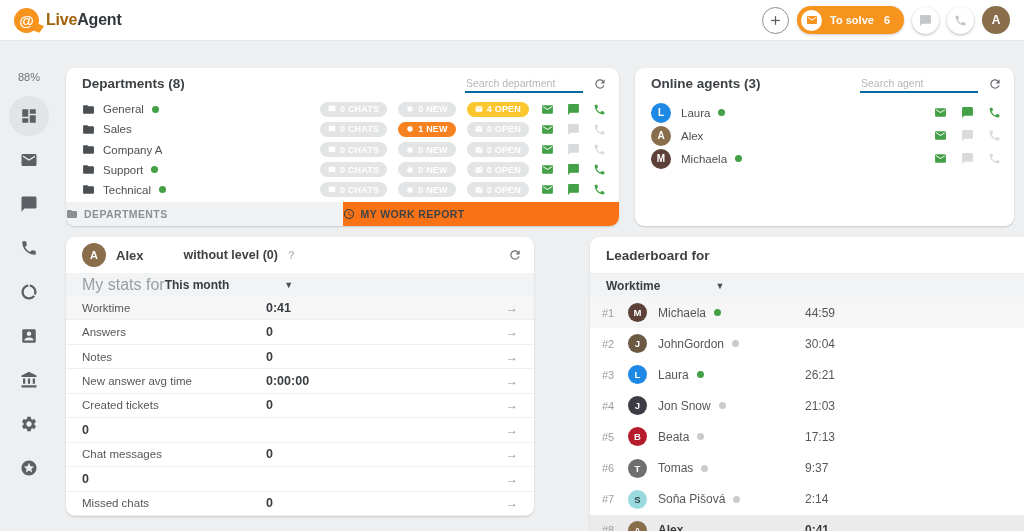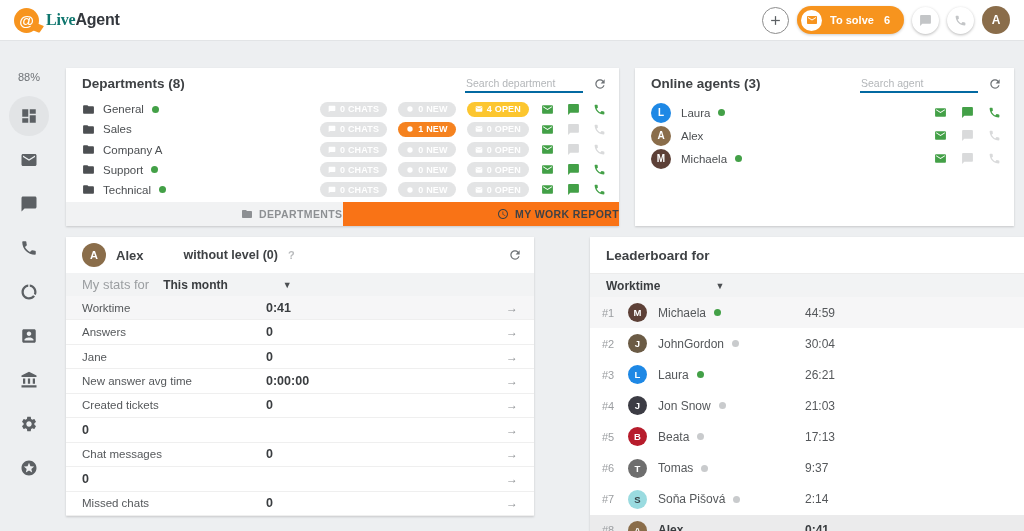--- a/index.html
+++ b/index.html
@@ -7,42 +7,42 @@
   body { font-family:"Liberation Sans","DejaVu Sans",sans-serif; background:#edeff1; position:relative; color:#4c4f52; }
 
   svg.ic { display:block; }
 
   
   .topbar { position:absolute; top:0; left:0; width:1024px; height:41px; background:#fff; border-bottom:1px solid #e2e4e6; display:flex; align-items:center; padding:0 14px; }
   .logo { display:flex; align-items:center; gap:7px; }
   .logo-bubble { position:relative; width:25px; height:25px; border-radius:50%; background:#f7941e; color:#fff; font-weight:bold; font-size:15px; display:flex; align-items:center; justify-content:center; }
   .logo-bubble::after { content:""; position:absolute; right:-3px; bottom:1px; width:8px; height:8px; background:#f7941e; transform:rotate(20deg) skew(-15deg); border-radius:1px; }
   .logo-text { font-size:16px; font-weight:bold; letter-spacing:-0.2px; }
-  .logo-live { color:#0f766e;font-family:Liberation Serif, serif; }
+  .logo-live { color:#a16207; }
   .logo-agent { color:#33373d; }
   .topbar-right { margin-left:auto; display:flex; align-items:center; gap:8px; }
   .circle-btn { width:27px; height:27px; border-radius:50%; background:#fff; display:flex; align-items:center; justify-content:center; }
   .plus-btn { border:1px solid #8d8d8d; }
   .shadow-btn { box-shadow:0 1px 3px rgba(0,0,0,0.28); }
   .tosolve { height:28px; border-radius:14px; background:#f7941e; display:flex; align-items:center; gap:8px; padding:0 14px 0 4px; box-shadow:0 1px 3px rgba(0,0,0,0.2); cursor:pointer; }
   .tosolve-mailwrap { width:21px; height:21px; border-radius:50%; background:#fff; display:flex; align-items:center; justify-content:center; }
   .tosolve-label { color:#fff; font-size:11px; font-weight:bold; }
   .tosolve-count { color:#fff; font-size:11px; font-weight:bold; margin-left:2px; }
   .avatar-top { width:28px; height:28px; border-radius:50%; background:#8a6d4a; color:#fff; font-size:12px; font-weight:bold; display:flex; align-items:center; justify-content:center; }
 
   
   .sidebar { position:absolute; top:41px; left:0; width:58px; bottom:0; display:flex; flex-direction:column; align-items:center; }
   .sidebar-pct { margin-top:30px; font-size:11px; color:#6f7377; }
   .nav-item { width:40px; height:40px; margin-top:4px; border-radius:50%; display:flex; align-items:center; justify-content:center; cursor:pointer; }
   .nav-item.first { margin-top:13px; }
   .nav-item.active { background:#e2e4e6; }
   .nav-item svg { fill:#5c6064; }
 
   
-  .card { position:absolute; background:#fff; border-radius:0; box-shadow:0 1px 2px rgba(0,0,0,0.16); }
+  .card { position:absolute; background:#fff; border-radius:9px; box-shadow:0 1px 2px rgba(0,0,0,0.16); }
   #card-departments { left:66px; top:68px; width:553px; height:158px; display:flex; flex-direction:column; overflow:hidden; }
   #card-agents { left:635px; top:68px; width:379px; height:158px; overflow:hidden; }
   #card-mystats { left:66px; top:237px; width:468px; height:279px; display:flex; flex-direction:column; overflow:hidden; }
   #card-leaderboard { left:550px; top:237px; width:464px; height:340px; display:flex; flex-direction:column; overflow:hidden;margin-left:40px; }
 
   .card-header { display:flex; align-items:center; padding:0 12px 0 16px; height:31px; flex:0 0 31px; }
   .card-title { font-size:13.5px; font-weight:bold; color:#3f4245; }
   .search-box { margin-left:auto; display:flex; align-items:center; gap:10px; }
   .search-input { border:none; border-bottom:2px solid #0369a1; width:118px; font-size:10.5px; padding:2px 1px; color:#555; outline:none; font-family:inherit; }
   .search-input::placeholder { color:#b3b6b9; }
@@ -60,43 +60,43 @@
   .pill { height:15px; border-radius:8px; display:inline-flex; align-items:center; gap:4px; padding:0 8px; color:#fff; font-size:9px; font-weight:bold; letter-spacing:0.2px; cursor:pointer; }
   .pill svg { fill:#fff; }
   .p-gray { background:#e3e4e5; }
   .p-yellow { background:#fcc62f; }
   .p-orange { background:#f5821f; }
   .act { width:15px; height:15px; display:flex; align-items:center; justify-content:center; cursor:pointer; }
   .act.on svg { fill:#43a047; }
   .act.off svg { fill:#d9dadb; }
 
   .dept-tabs { flex:0 0 24px; display:flex; }
-  .dept-tab { flex:1; display:flex; align-items:center; justify-content:flex-end; gap:6px; font-size:10.5px; font-weight:bold; letter-spacing:0.4px; cursor:pointer; }
+  .dept-tab { flex:1; display:flex; align-items:center; justify-content:flex-start; gap:6px; font-size:10.5px; font-weight:bold; letter-spacing:0.4px; cursor:pointer; }
   .dept-tab.left { background:#f1f2f3; color:#8d9093; }
   .dept-tab.left svg { fill:#8d9093; }
   .dept-tab.right { background:#f97316; color:#3f4245; }
   .dept-tab.right svg { fill:#3f4245; }
 
   
   .agent-rows { padding-top:2px; }
   .agent-row { height:23px; display:flex; align-items:center; padding:0 12px 0 16px; cursor:pointer; }
   .av { border-radius:50%; color:#fff; font-weight:bold; display:flex; align-items:center; justify-content:center; flex:0 0 auto; }
   .av20 { width:20px; height:20px; font-size:10px; }
   .agent-name { margin-left:10px; font-size:11.5px; color:#4c4f52; }
   .agent-actions { margin-left:auto; display:flex; align-items:center; gap:12px; }
 
   
   .stats-header { display:flex; align-items:center; height:36px; flex:0 0 36px; padding:0 12px 0 16px; }
   .av24 { width:24px; height:24px; font-size:11px; }
   .stats-agent { margin-left:10px; font-size:13px; font-weight:bold; color:#3f4245; }
   .stats-level { margin-left:40px; font-size:12.5px; font-weight:bold; color:#3f4245; }
   .stats-help { margin-left:10px; font-size:11px; color:#b9bbbd; font-weight:bold; cursor:pointer; }
   .subrow { flex:0 0 23px; background:#f2f3f4; display:flex; align-items:center; padding:0 16px; }
-  .subrow-label { font-size:13px; color:#9b9ea1; }
-  .subrow-value { margin-left:14px; font-size:12px; font-weight:bold; color:#3a3d40; cursor:pointer; }
+  .subrow-label { font-size:16px; color:#9b9ea1; }
+  .subrow-value { font-size:12px; font-weight:bold; color:#3a3d40; cursor:pointer; }
   .caret { font-size:9px; color:#4c4f52; margin-left:55px; cursor:pointer; }
   .stat-rows { flex:1; display:flex; flex-direction:column; }
   .stat-row { flex:1; display:flex; align-items:center; padding:0 16px; border-bottom:1px solid #efefef; cursor:pointer; }
   .stat-row.hl { background:#f6f6f7; }
   .stat-label { font-size:11.5px; color:#55585b; width:184px; }
   .stat-value { font-size:12.5px; font-weight:bold; color:#3a3d40; }
   .stat-arrow { margin-left:auto; color:#8d9093; font-size:12px; }
 
   
   .lb-header { height:37px; flex:0 0 37px; display:flex; align-items:center; padding:0 16px; border-bottom:1px solid #ececec; }
@@ -596,21 +596,21 @@
         <span class="stat-label">Worktime</span>
         <span class="stat-value">0:41</span>
         <span class="stat-arrow">→</span>
       </div>
     <div class="stat-row">
         <span class="stat-label">Answers</span>
         <span class="stat-value">0</span>
         <span class="stat-arrow">→</span>
       </div>
     <div class="stat-row">
-        <span class="stat-label">Jane</span>
+        <span class="stat-label">Notes</span>
         <span class="stat-value">0</span>
         <span class="stat-arrow">→</span>
       </div>
     <div class="stat-row">
         <span class="stat-label">New answer avg time</span>
         <span class="stat-value">0:00:00</span>
         <span class="stat-arrow">→</span>
       </div>
     <div class="stat-row">
         <span class="stat-label">Created tickets</span>

